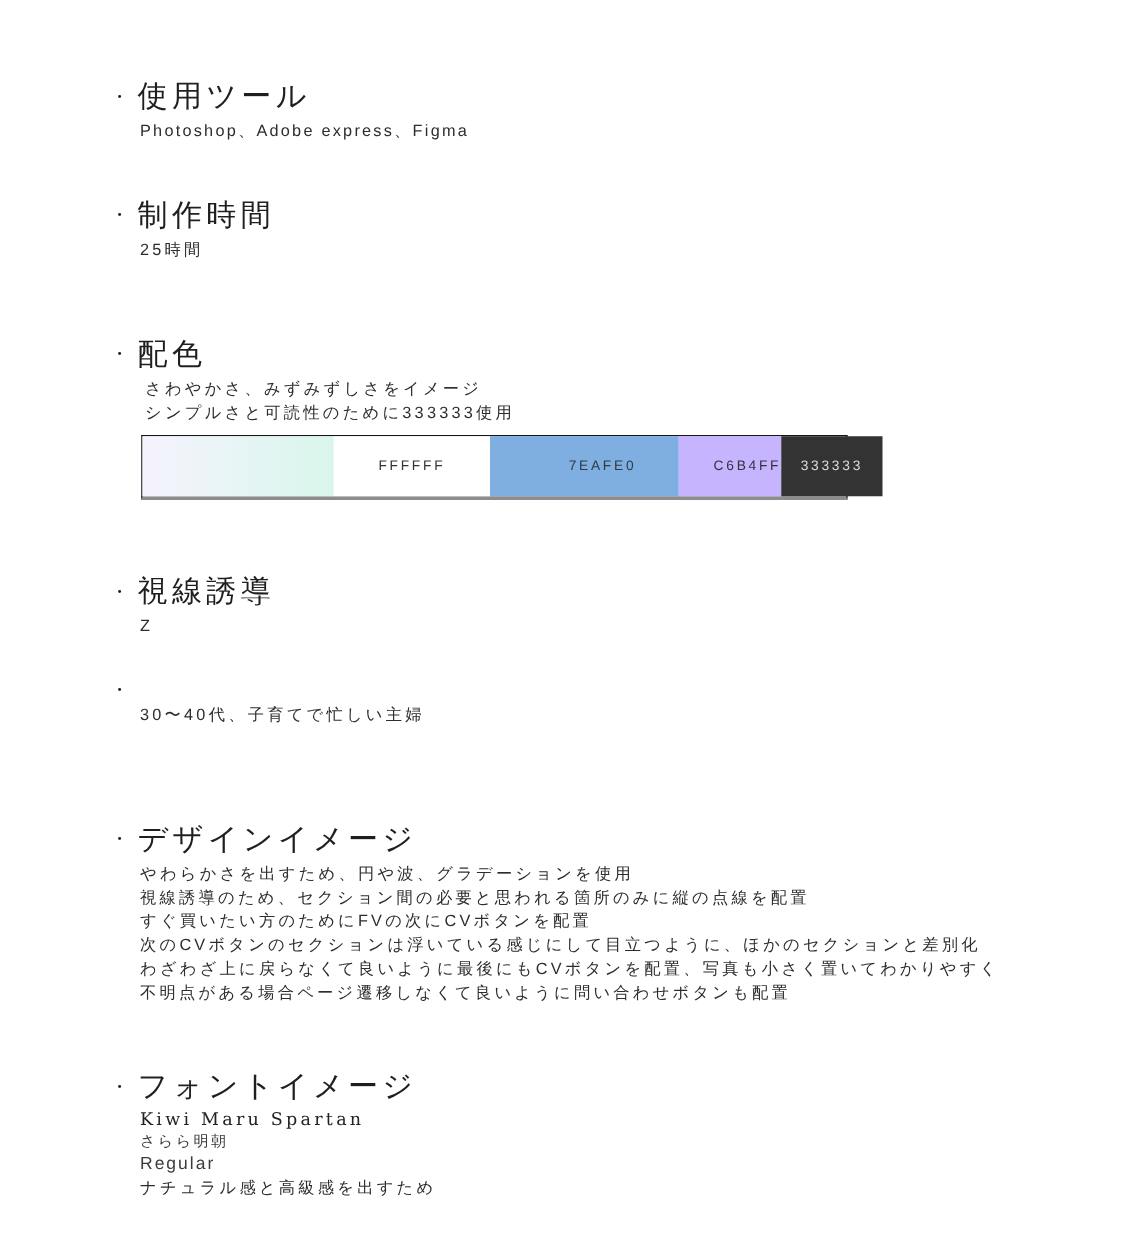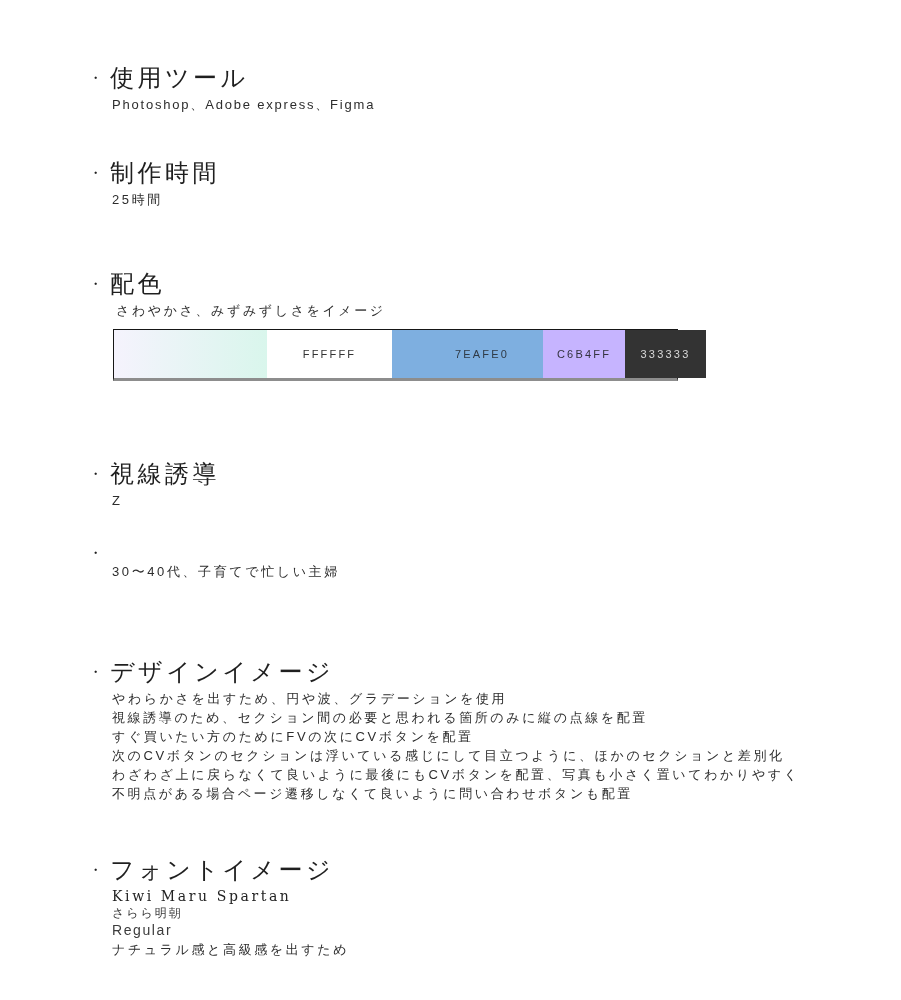--- a/index.html
+++ b/index.html
@@ -121,30 +121,31 @@
     </div>
   </section>
 
   <section class="sec" style="top:268px">
     <div class="head-row">
       <span class="bullet">・</span>
       <h2 class="title">配色</h2>
     </div>
     <div class="sub" style="margin-left:28px">
       <div class="line">さわやかさ、みずみずしさをイメージ</div>
+      <div class="line">シンプルさと可読性のために333333使用</div>
     </div>
     <div class="palette">
       <div class="swatch" style="width: 153px; background: linear-gradient(90deg, rgb(245, 243, 253), rgb(217, 246, 236));"></div>
       <div class="swatch" style="width: 125px; background: rgb(255, 255, 255);">
         <span class="swatch-label" style="color: rgb(51, 51, 51);">FFFFFF</span>
       </div>
       <div class="swatch" style="width: 122px; background: rgb(126, 175, 224); padding-left: 29px;">
         <span class="swatch-label" style="color: rgb(47, 58, 70);">7EAFE0</span>
       </div>
-      <div class="swatch" style="width: 82px; background: rgb(198, 180, 255);">
+      <div class="swatch" style="width: 82px; background: rgb(198, 180, 255); justify-content: flex-end;">
         <span class="swatch-label" style="color: rgb(51, 50, 63);">C6B4FF</span>
       </div>
       <div class="swatch" style="width: 81px; background: rgb(51, 51, 51);">
         <span class="swatch-label" style="color: rgb(217, 217, 217);">333333</span>
       </div>
     </div>
   </section>
 
   <section class="sec" style="top:458px">
     <div class="head-row">

